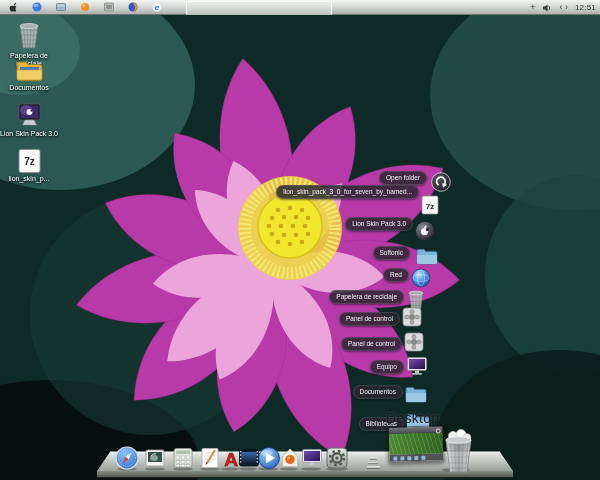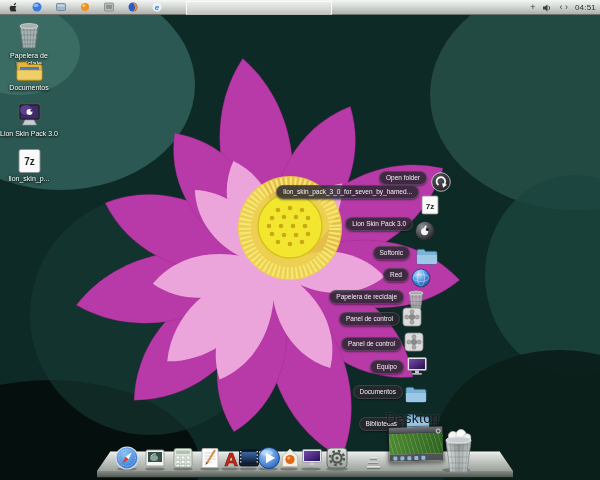--- a/index.html
+++ b/index.html
@@ -179,21 +179,21 @@
   <div class="mb-box"></div>
   <div class="mb-right">
     <span class="mb-glyph">+</span>
     <span>
       <svg width="10" height="10" viewBox="0 0 10 10">
           <polygon points="1,3.5 3,3.5 5.5,1.5 5.5,8.5 3,6.5 1,6.5" fill="#3c3f3c"></polygon>
           <path d="M6.8 3 A3 3 0 0 1 6.8 7" stroke="#3c3f3c" fill="none" stroke-width=".9"></path>
         </svg>
     </span>
     <span class="mb-glyph">‹ ›</span>
-    <span class="mb-clock">04:51</span>
+    <span class="mb-clock">12:51</span>
   </div>
 </div>
 
 <div class="dicon" style="left:0;top:21px">
   <div class="art">
     <svg width="26" height="30" viewBox="0 0 26 30">
         <path d="M4 5 L7 27 L19 27 L22 5 Z" fill="rgba(185,192,192,.85)" stroke="#6e7474" stroke-width=".8"></path>
         <g stroke="rgba(70,75,75,.55)" stroke-width=".5">
           <path d="M7.5 5 L9.5 27 M11 5 L12 27 M14.8 5 L14 27 M18.3 5 L16.5 27"></path>
           <path d="M4.5 9 H21.5 M5 14 H21 M5.6 19 H20.4 M6.2 23 H19.8"></path>

